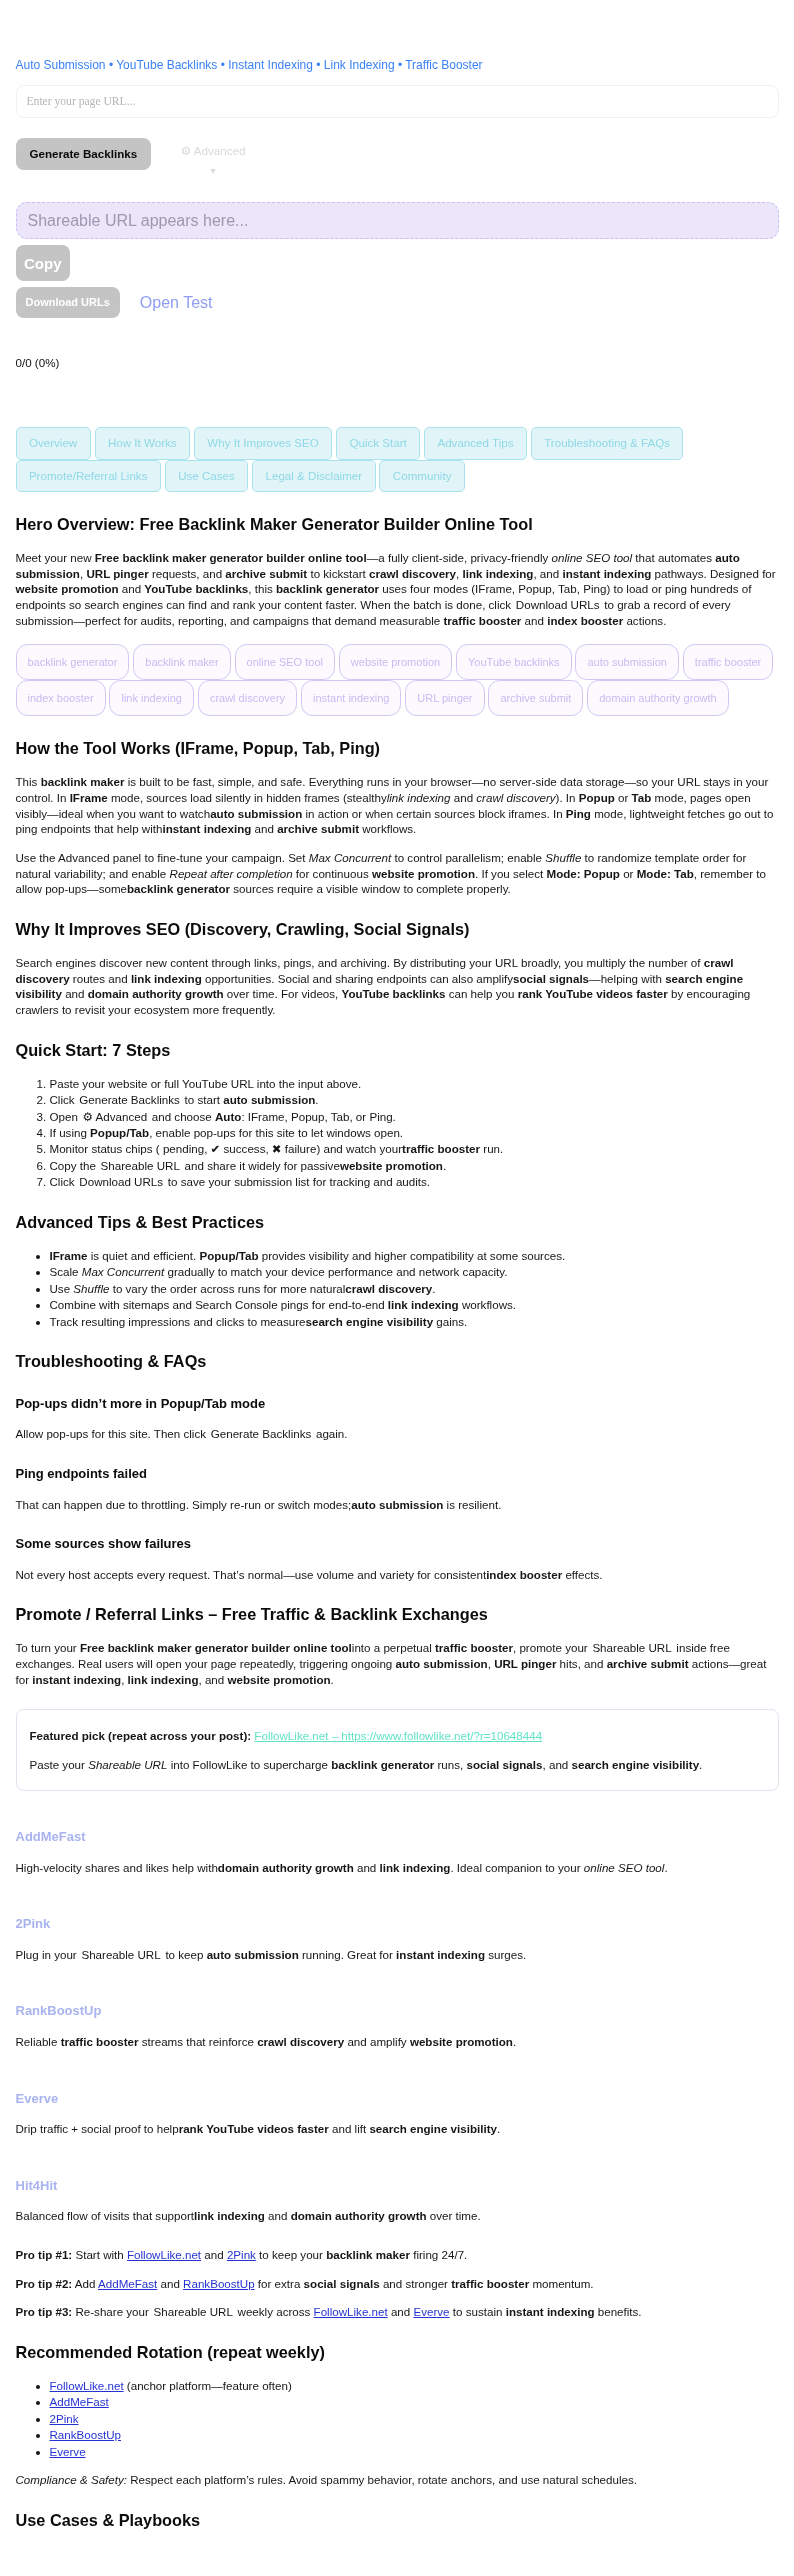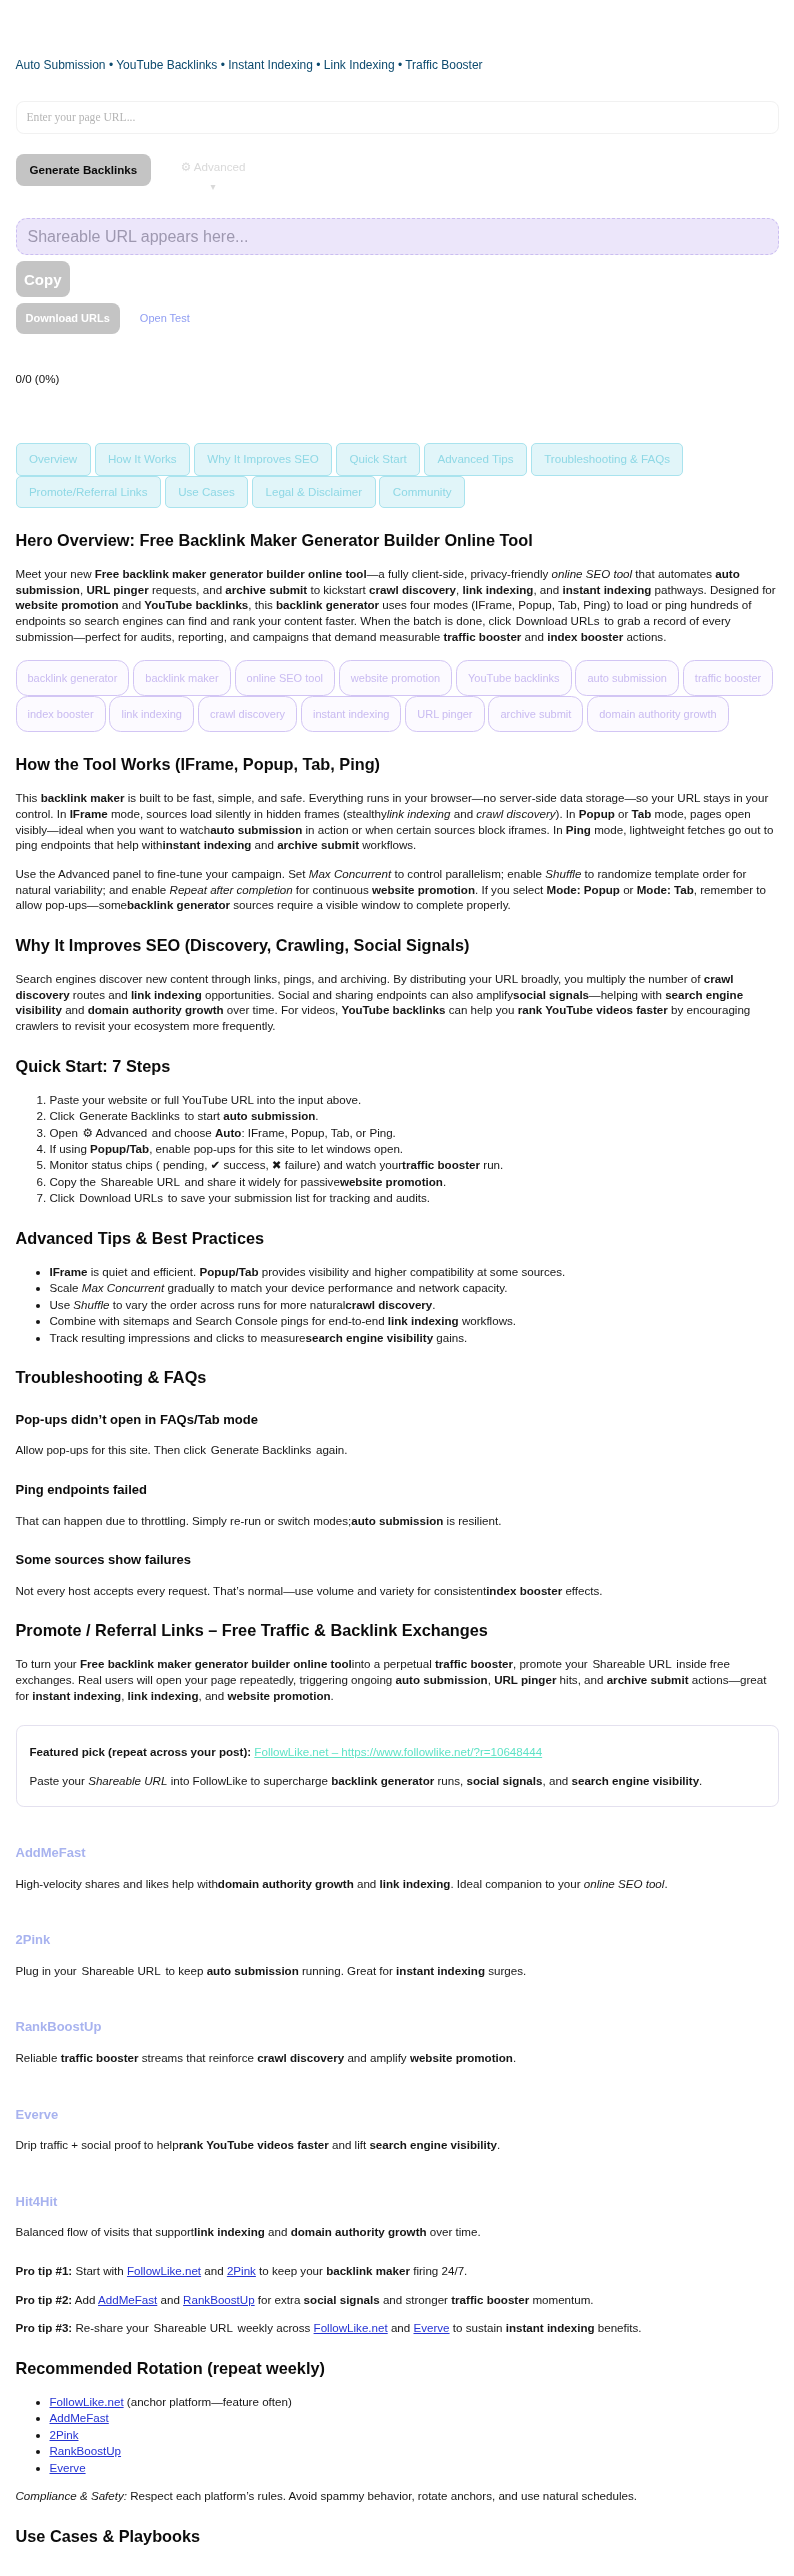--- a/index.html
+++ b/index.html
@@ -12,21 +12,21 @@
   }
   p{margin:13px 0;}
   h2{font-size:16.3px;margin:23px 0 15.5px;color:#0c0c0c;line-height:1.2;}
   h3{font-size:13px;margin:23px 0 14px;color:#0c0c0c;}
   ol,ul{margin:13px 0;padding-left:34px;}
   li{margin:0.8px 0;}
   b{font-weight:bold;}
   em{font-style:italic;}
   .kbd{padding:0 4.7px;}
 
-  .topnav{margin:0 0 28px 0;font-size:12px;color:#0c4a6e;}
+  .topnav{margin:0 0 12px 0;font-size:12px;color:#3b82f6;}
 
   .url-input{
     display:block;width:100%;box-sizing:border-box;height:33px;
     border:0.8px solid #f1f1f1;border-radius:7.8px;padding:0 10px;
     font-family:Liberation Serif, serif;font-size:11.6px;color:#333;outline:none;background:#fff;
     margin:0 0 20px 0;
   }
   .url-input::placeholder{color:#b5b5b5;}
 
   .gen-row{display:flex;align-items:flex-start;gap:23px;margin:0 0 22px 0;}
@@ -41,21 +41,21 @@
   .share-input{
     display:block;width:100%;box-sizing:border-box;height:37px;
     background:#ece6fa;border:1.6px dashed #cabdf1;border-radius:11px;
     padding:0 11px;font-family:inherit;font-size:16px;color:#555;outline:none;
   }
   .share-input::placeholder{color:#9e98b0;}
 
   .btn-copy{margin-top:6.2px;padding:9.3px 8.5px;font-size:15px;font-weight:bold;color:#fff;display:inline-block;}
   .dl-row{display:flex;align-items:center;gap:20px;margin-top:6.2px;}
   .btn-download{padding:9.3px 10px;font-size:11px;font-weight:bold;color:#fff;}
-  .open-test{color:#8f9df2;text-decoration:none;font-size:11px;}
+  .open-test{color:#8f9df2;text-decoration:none;font-size:16px;}
 
   .progress{margin-top:37px;color:#101010;}
 
   .chips-nav{margin-top:57px;line-height:16.3px;}
   .chip-teal{
     display:inline-block;background:rgba(213,241,247,0.72);
     border:0.8px solid #a9e3ee;color:#8fd8e5;border-radius:5px;
     padding:7px 12.4px;margin:0 3.9px 0 0;font-size:11.6px;white-space:nowrap;
   }
   .chips-kw{line-height:22px;margin:15.5px 0 3.1px 0;}
@@ -136,21 +136,21 @@
 <h2>Advanced Tips &amp; Best Practices</h2>
 <ul>
   <li><b>IFrame</b> is quiet and efficient. <b>Popup/Tab</b> provides visibility and higher compatibility at some sources.</li>
   <li>Scale <em>Max Concurrent</em> gradually to match your device performance and network capacity.</li>
   <li>Use <em>Shuffle</em> to vary the order across runs for more natural<b>crawl discovery</b>.</li>
   <li>Combine with sitemaps and Search Console pings for end-to-end <b>link indexing</b> workflows.</li>
   <li>Track resulting impressions and clicks to measure<b>search engine visibility</b> gains.</li>
 </ul>
 
 <h2>Troubleshooting &amp; FAQs</h2>
-<h3>Pop-ups didn’t open in FAQs/Tab mode</h3>
+<h3>Pop-ups didn’t more in Popup/Tab mode</h3>
 <p>Allow pop-ups for this site. Then click<span class="kbd">Generate Backlinks</span>again.</p>
 <h3>Ping endpoints failed</h3>
 <p>That can happen due to throttling. Simply re-run or switch modes;<b>auto submission</b> is resilient.</p>
 <h3>Some sources show failures</h3>
 <p>Not every host accepts every request. That’s normal—use volume and variety for consistent<b>index booster</b> effects.</p>
 
 <h2>Promote / Referral Links – Free Traffic &amp; Backlink Exchanges</h2>
 <p>To turn your <b>Free backlink maker generator builder online tool</b>into a perpetual <b>traffic booster</b>, promote your<span class="kbd">Shareable URL</span>inside free exchanges. Real users will open your page repeatedly, triggering ongoing <b>auto submission</b>, <b>URL pinger</b> hits, and <b>archive submit</b> actions—great for <b>instant indexing</b>, <b>link indexing</b>, and <b>website promotion</b>.</p>
 
 <div class="featured-box">

